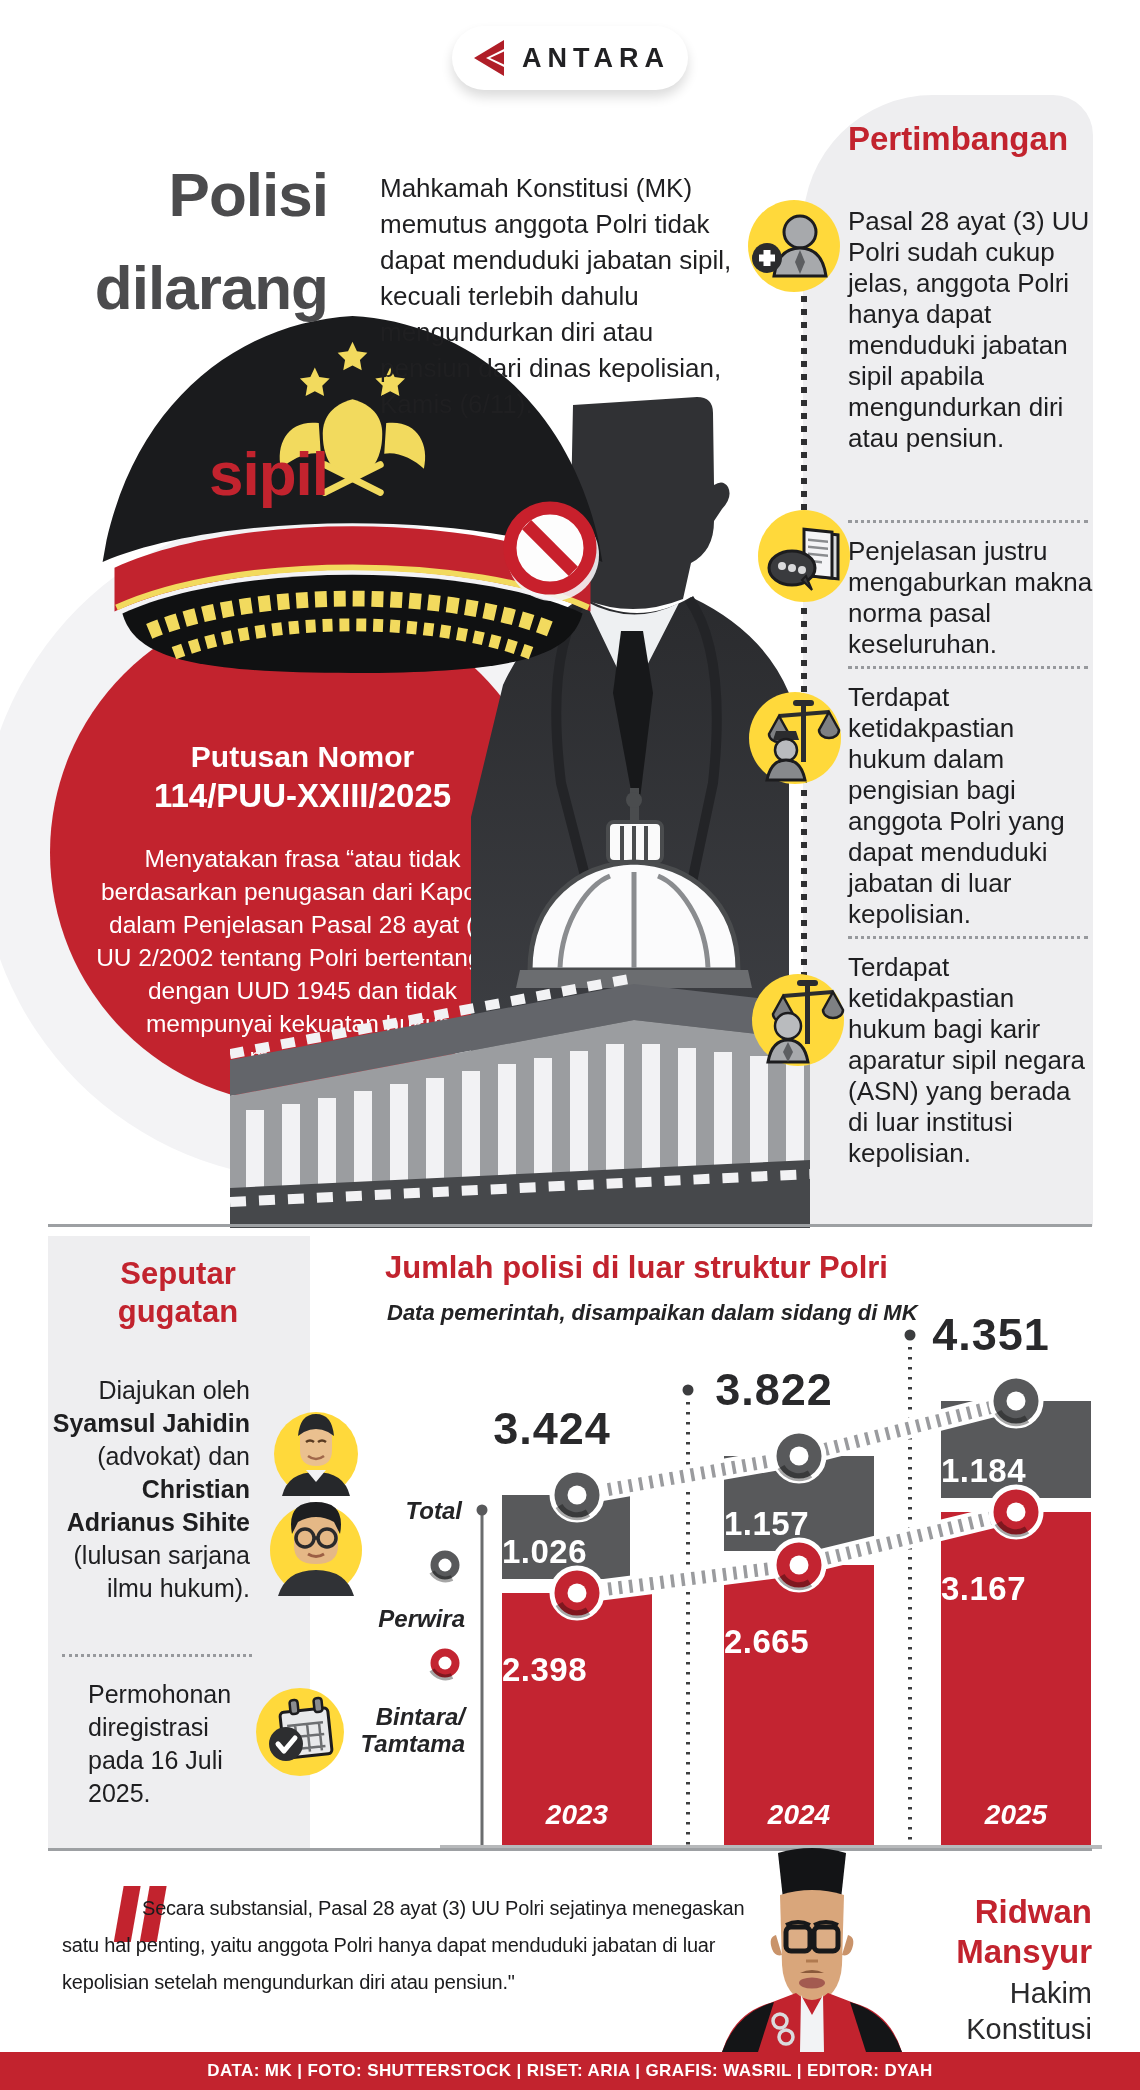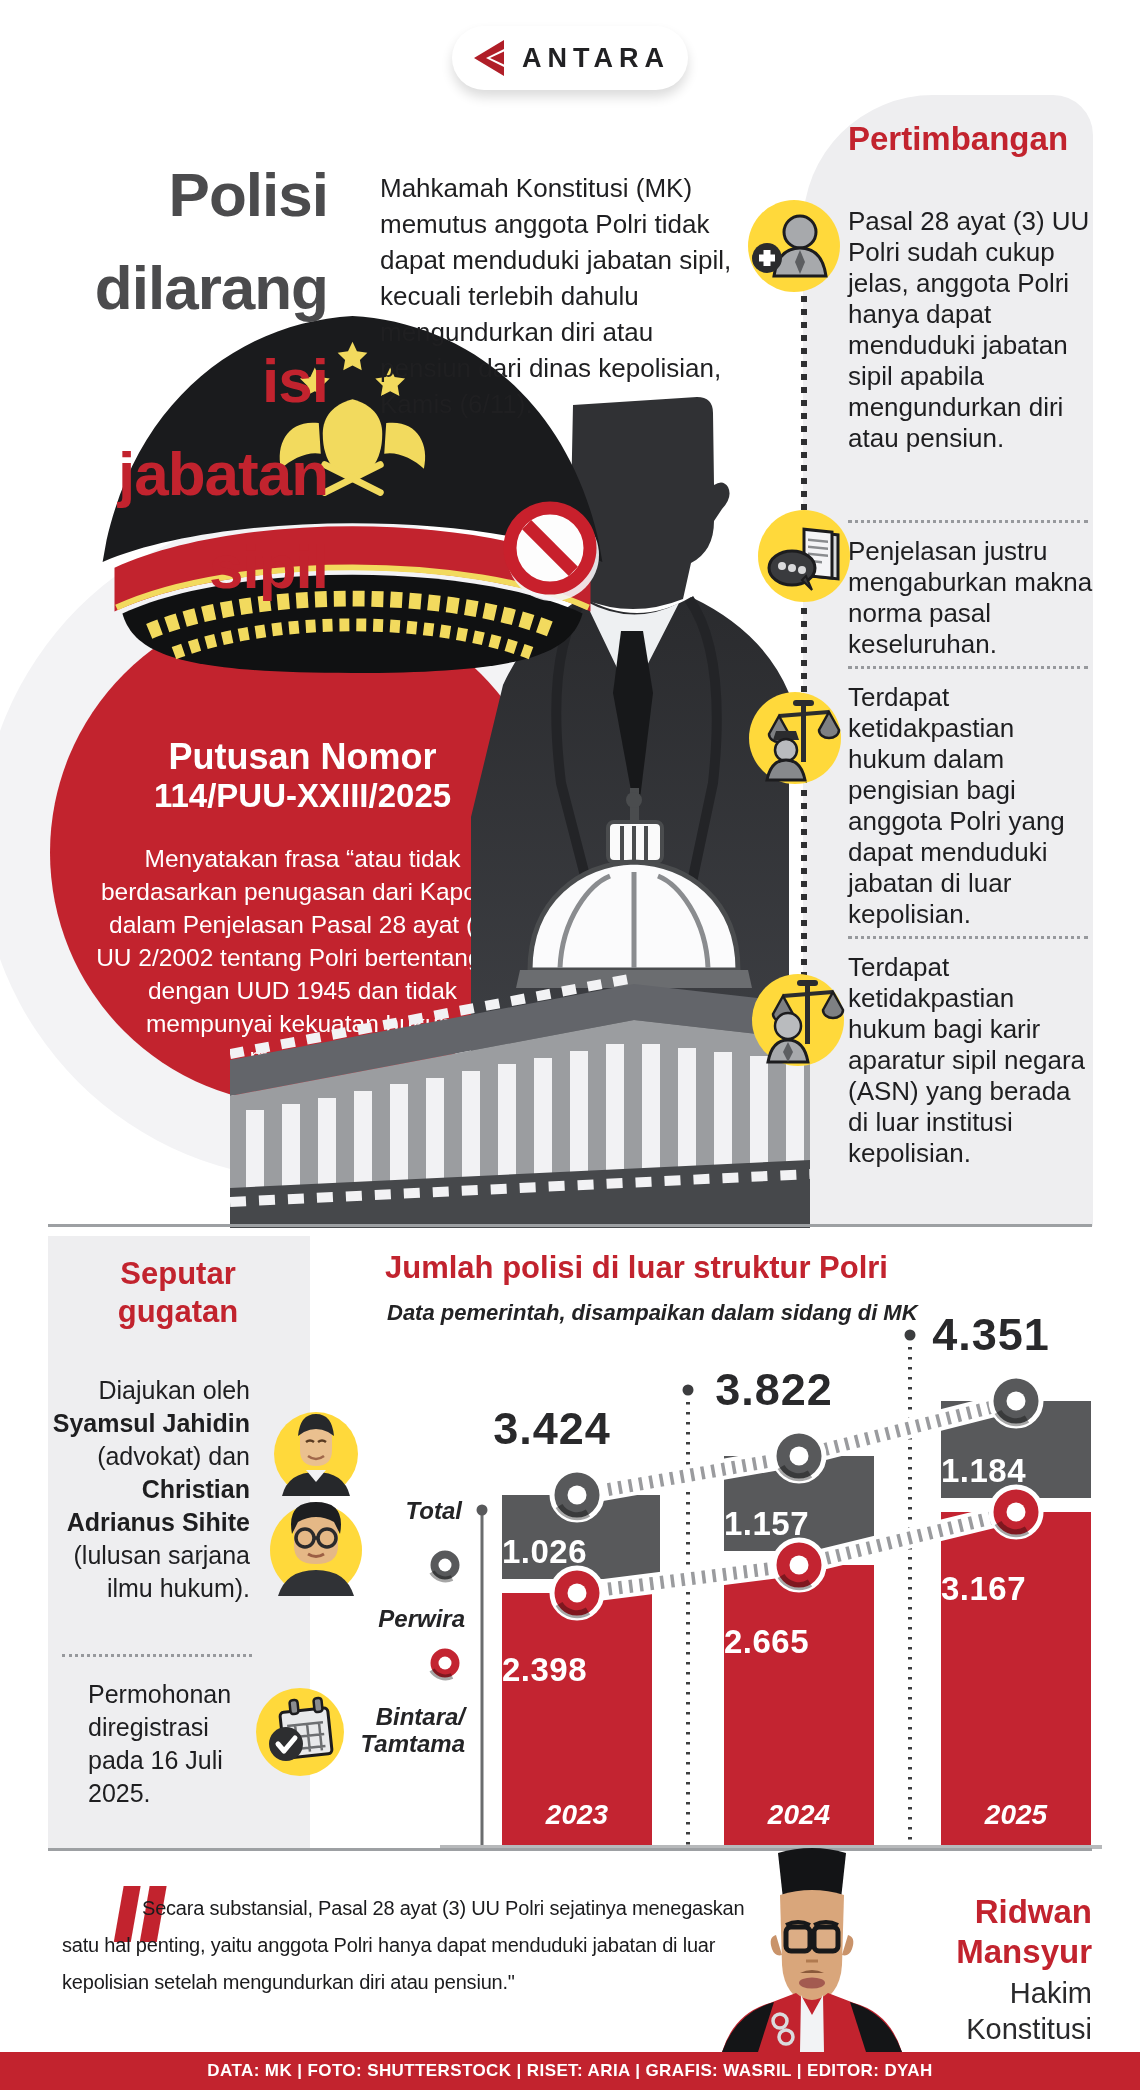--- a/index.html
+++ b/index.html
@@ -28,21 +28,21 @@
     background:repeating-linear-gradient(to bottom,#2e2f31 0 6px,transparent 6px 13px);}
   .badge-icon{z-index:7;}
 
   
   .divider{left:48px;width:1044px;height:3px;background:#9da0a3;z-index:7;}
 
   
   .light-circle{left:-20px;top:510px;width:670px;height:670px;border-radius:50%;background:#f3f3f5;z-index:0;}
   .red-circle{left:50px;top:600px;width:505px;height:505px;border-radius:50%;background:#c2232e;z-index:2;
     color:#fff;text-align:center;box-sizing:border-box;padding:138px 42px 0 42px;}
-  .red-circle .h1{font-size:36px;font-weight:bold;line-height:38px;}
+  .red-circle .h1{font-size:30px;font-weight:bold;line-height:38px;}
   .red-circle .h2{font-size:33px;font-weight:bold;line-height:40px;}
   .red-circle .body{margin-top:26px;font-size:24.5px;line-height:33px;}
 
   
   .left-panel{left:48px;top:1236px;width:262px;height:612px;background:#eeeef0;z-index:1;}
   .seputar-title{left:83px;top:1255px;width:190px;text-align:center;font-size:31px;line-height:38px;font-weight:bold;color:#c2232e;z-index:8;}
   .seputar-p1{left:46px;top:1374px;width:204px;text-align:right;font-size:25px;line-height:33px;color:#1e1e20;z-index:8;}
   .seputar-p1 b{font-weight:bold;}
   .seputar-sep{left:62px;top:1654px;width:190px;border-top:3px dotted #97999d;z-index:8;}
   .seputar-p2{left:88px;top:1678px;width:162px;text-align:left;font-size:25px;line-height:33px;color:#1e1e20;z-index:8;}
@@ -84,21 +84,21 @@
     <svg width="38" height="40" viewBox="0 0 38 40">
       <path d="M34 2 L4 20 L34 38 L34 29 L16 20 L34 11 Z" fill="#b01e28"></path>
       <path d="M20 20 L34 13.5 L34 26.5 Z" fill="#b01e28"></path>
     </svg>
     <span class="logo-text">ANTARA</span>
   </div>
 
   <div class="abs headline">
     <span class="dark">Polisi</span><br>
     <span class="dark">dilarang</span><br>
-    <span class="red">isi jabatan</span><br>
+    <br>
     <span class="red">sipil</span>
   </div>
 
   <div class="abs intro">Mahkamah Konstitusi (MK) memutus anggota Polri tidak dapat menduduki jabatan sipil, kecuali terlebih dahulu mengundurkan diri atau pensiun dari dinas kepolisian, Kamis (6/11).</div>
 
   <svg class="abs" style="left:55px;top:302px;z-index:5;" width="595" height="377" viewBox="0 0 600 380">
     <path d="M300,14 C190,20 85,95 52,240 L48,262 C170,210 430,210 552,262 L548,240 C515,95 410,20 300,14 Z" fill="#1a1b1d"></path>
     <path d="M300,40 l4.5,9.5 10.5,1.5 -7.5,7.4 1.8,10.4 -9.3,-4.9 -9.3,4.9 1.8,-10.4 -7.5,-7.4 10.5,-1.5 Z" fill="#f2da5e"></path>
     <path d="M262,66 l4.5,9.5 10.5,1.5 -7.5,7.4 1.8,10.4 -9.3,-4.9 -9.3,4.9 1.8,-10.4 -7.5,-7.4 10.5,-1.5 Z" fill="#f2da5e"></path>
     <path d="M338,66 l4.5,9.5 10.5,1.5 -7.5,7.4 1.8,10.4 -9.3,-4.9 -9.3,4.9 1.8,-10.4 -7.5,-7.4 10.5,-1.5 Z" fill="#f2da5e"></path>
@@ -294,21 +294,21 @@
     <circle cx="21" cy="21" r="6.5" fill="#fff"></circle>
   </svg>
   <div class="legend-label" style="left:345px;top:1688px;width:120px;">Bintara/ Tamtama</div>
 
   <div class="abs chart-baseline"></div>
   <div class="abs" id="chart-bars">
       <div class="bar bar-red" style="left: 502px; top: 1593px; width: 150px; height: 252px;">
         <div class="bar-val" style="top:58px">2.398</div>
                      <div class="bar-year">2023</div>
       </div>
-      <div class="bar bar-gray" style="left: 502px; top: 1495px; width: 158px; height: 84px;">
+      <div class="bar bar-gray" style="left: 502px; top: 1495px; width: 128px; height: 84px;">
         <div class="bar-val" style="bottom:8px">1.026</div>
       </div>
       <div class="total-label" style="left: 457px; top: 1403px;">3.424</div>
       <div class="bar bar-red" style="left: 724px; top: 1565px; width: 150px; height: 280px;">
         <div class="bar-val" style="top:58px">2.665</div>
                      <div class="bar-year">2024</div>
       </div>
       <div class="bar bar-gray" style="left: 724px; top: 1456px; width: 150px; height: 95px;">
         <div class="bar-val" style="bottom:8px">1.157</div>
       </div>

